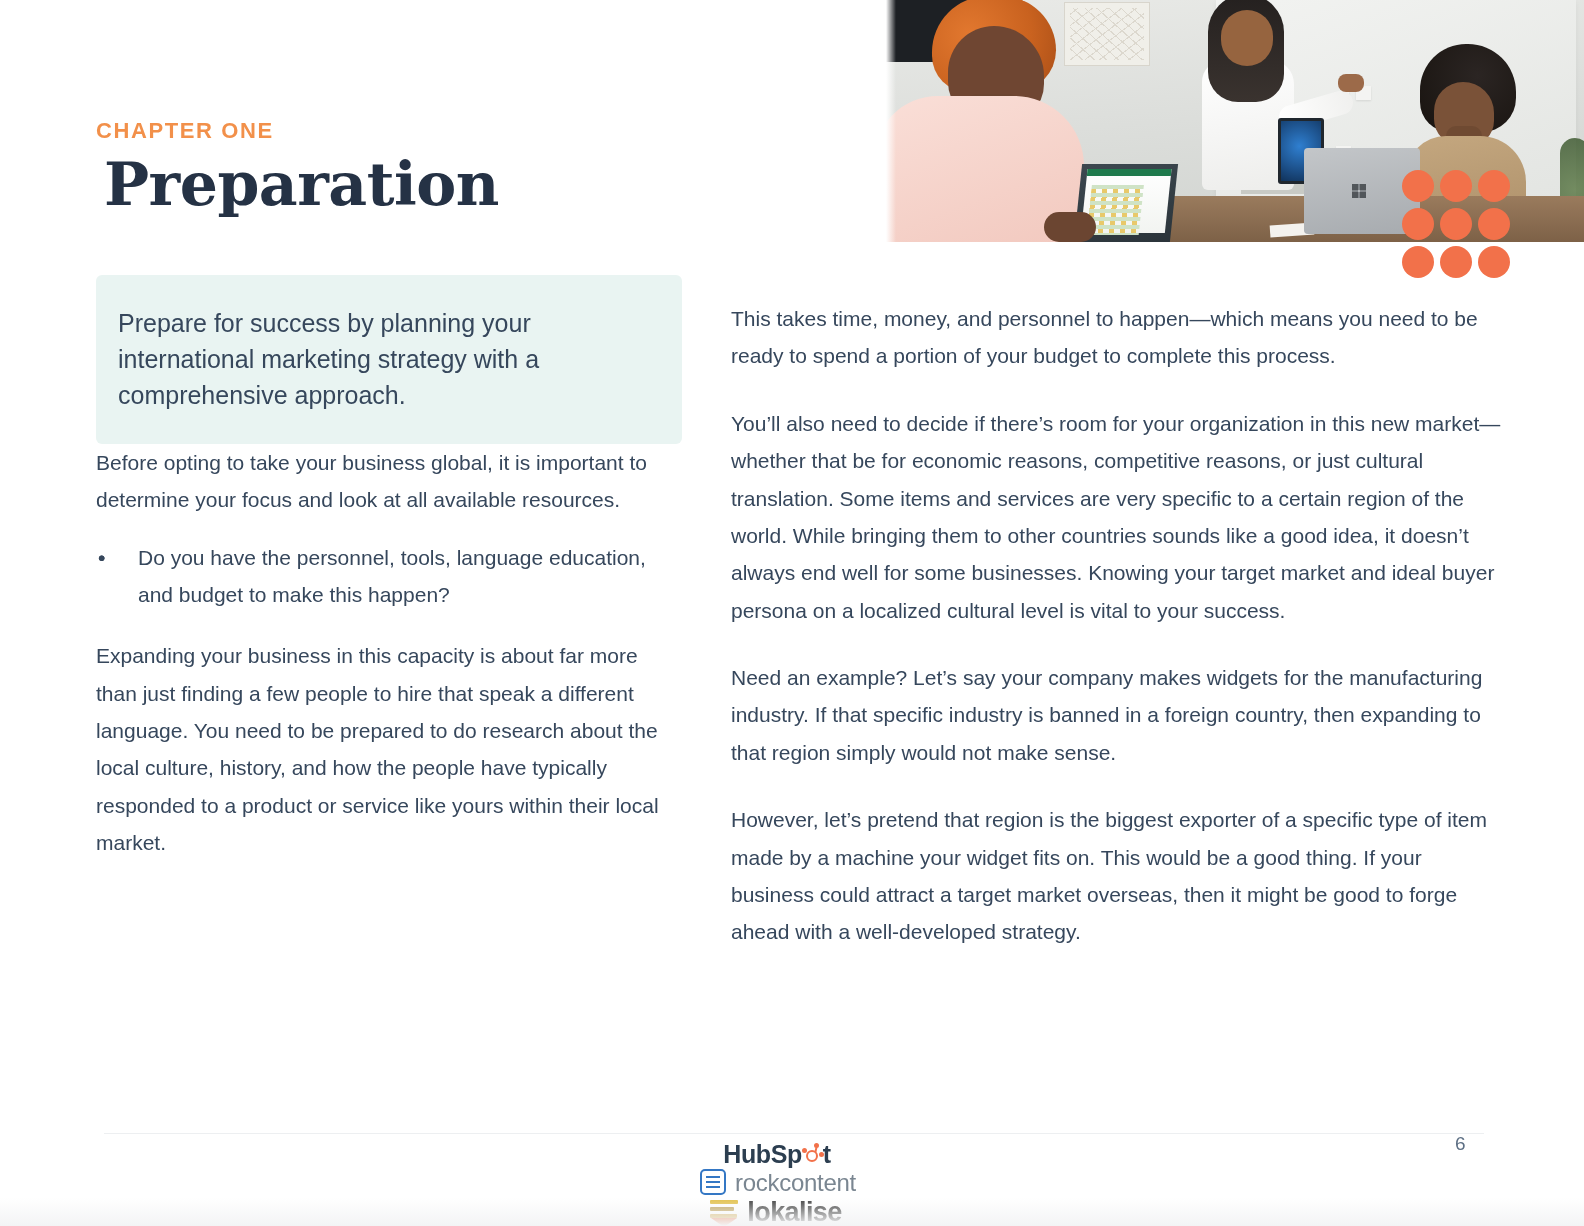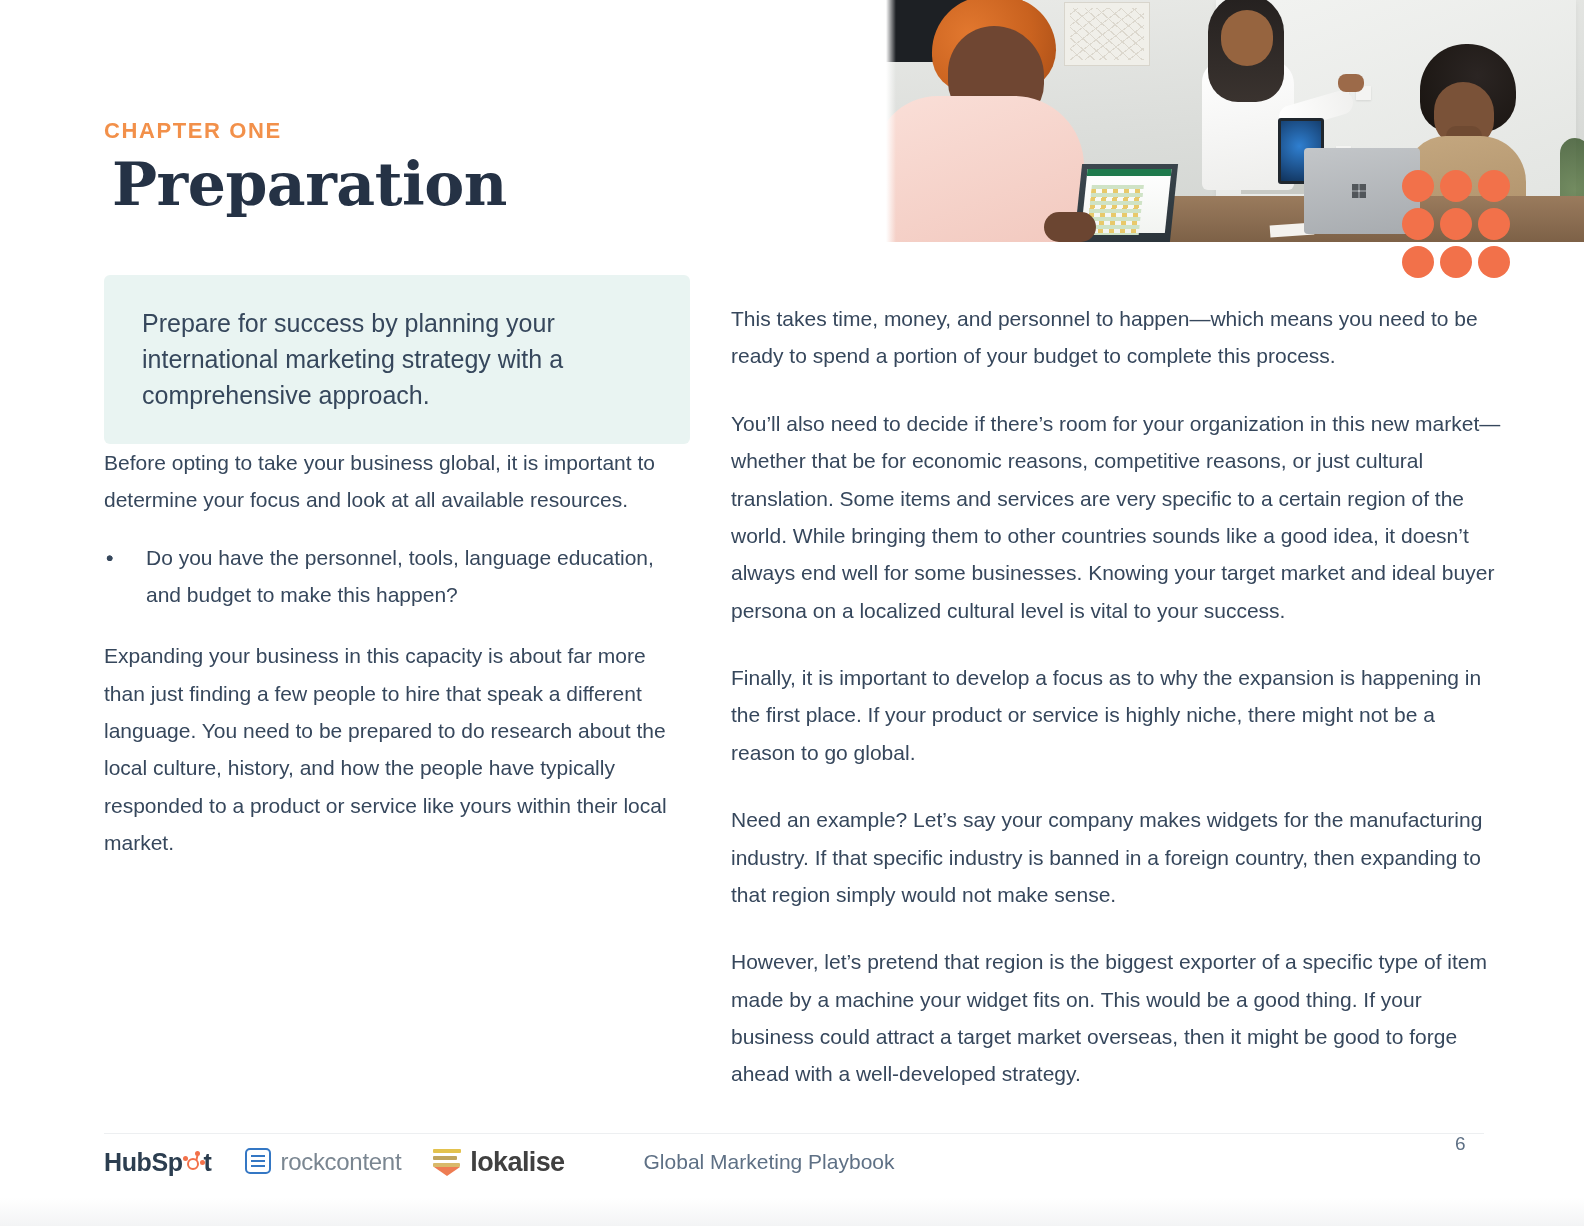--- a/index.html
+++ b/index.html
@@ -211,21 +211,21 @@
   }
   .dot-grid .dot {
     width: 32px; height: 32px;
     border-radius: 50%;
     background: #F2714A;
   }
 
   
   .col-left {
     position: absolute;
-    left: 104px;
+    left: 96px;
     top: 118px;
     width: 586px;
   }
   .chapter-eyebrow {
     font-size: 22px;
     font-weight: bold;
     letter-spacing: 1.6px;
     color: #F2904A;
     margin: 0 0 4px 0;
   }
@@ -235,21 +235,21 @@
     font-weight: bold;
     color: #253245;
     letter-spacing: -0.5px;
     margin: 8px;
     line-height: 1.08;
   }
   .callout {
     margin-top: 58px;
     background: #E9F4F2;
     border-radius: 6px;
-    padding: 30px 36px 30px 38px;
+    padding: 30px 36px 30px 22px;
   }
   .callout p {
     margin: 0;
     font-size: 25px;
     line-height: 1.45;
     color: #36475C;
   }
   .section-heading {
     margin: 44px 0 16px 0;
     font-size: 27px;
@@ -309,20 +309,21 @@
     background: #EDEFF1;
   }
   .footer {
     position: absolute;
     left: 104px;
     top: 1140px;
     width: 1380px;
     height: 44px;
     display: flex;
     align-items: center;
+    flex-direction: column;
   }
   .logo-hubspot {
     display: flex; align-items: center;
     font-size: 25px; font-weight: bold; color: #2C3E50;
     letter-spacing: -0.4px;
     margin-right: 34px;
   }
   .hs-sprocket {
     position: relative;
     display: inline-block;
@@ -500,21 +501,20 @@
         <span>Do you have the personnel, tools, language education, and budget to make this happen?</span>
       </li>
     </ul>
 
     <p class="body-text">Expanding your business in this capacity is about far more than just finding a few people to hire that speak a different language. You need to be prepared to do research about the local culture, history, and how the people have typically responded to a product or service like yours within their local market.</p>
   </div>
 
   <div class="col-right">
     <p>This takes time, money, and personnel to happen—which means you need to be ready to spend a portion of your budget to complete this process.</p>
     <p>You’ll also need to decide if there’s room for your organization in this new market—whether that be for economic reasons, competitive reasons, or just cultural translation. Some items and services are very specific to a certain region of the world. While bringing them to other countries sounds like a good idea, it doesn’t always end well for some businesses. Knowing your target market and ideal buyer persona on a localized cultural level is vital to your success.</p>
-    <p>Finally, it is important to develop a focus as to why the expansion is happening in the first place. If your product or service is highly niche, there might not be a reason to go global.</p>
     <p>Need an example? Let’s say your company makes widgets for the manufacturing industry. If that specific industry is banned in a foreign country, then expanding to that region simply would not make sense.</p>
     <p>However, let’s pretend that region is the biggest exporter of a specific type of item made by a machine your widget fits on. This would be a good thing. If your business could attract a target market overseas, then it might be good to forge ahead with a well-developed strategy.</p>
   </div>
 
   <div class="footer-rule"></div>
 
   <div class="footer">
 
     <div class="logo-hubspot">
       <span>HubSp</span>

